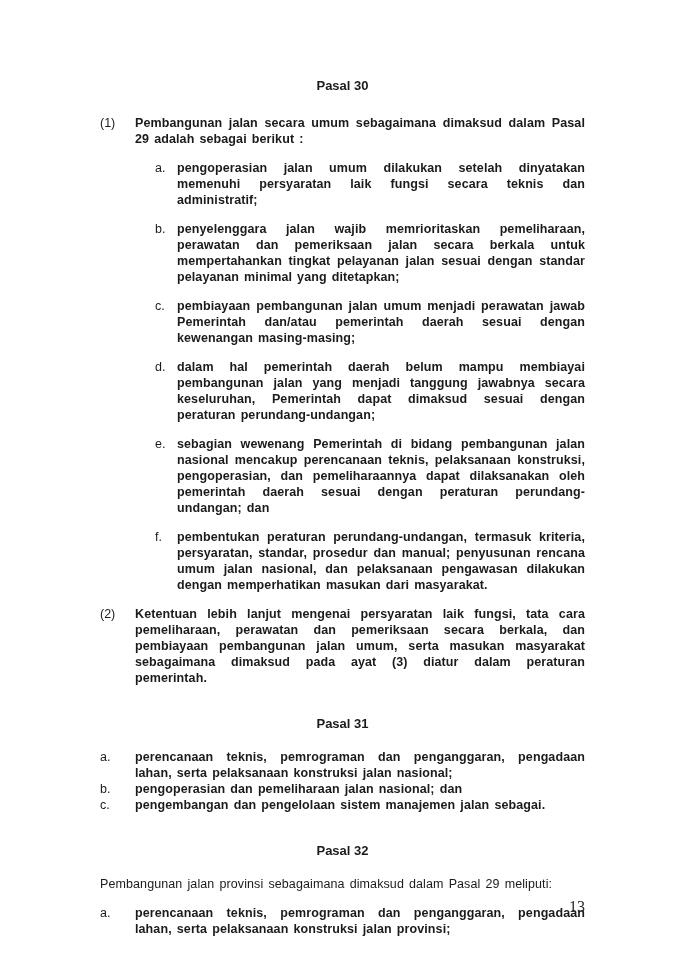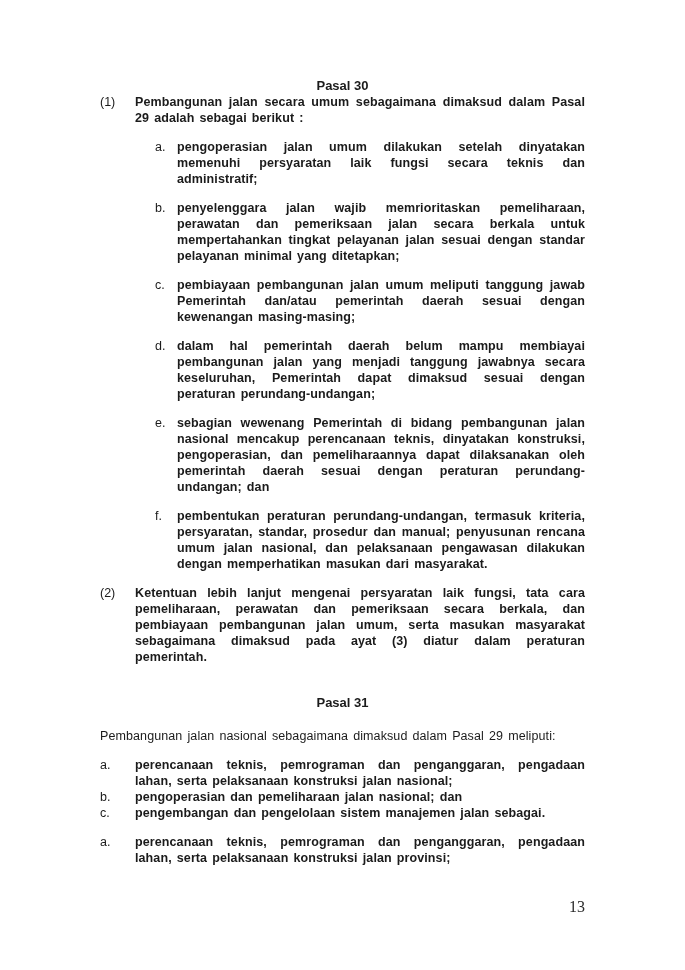--- a/index.html
+++ b/index.html
@@ -18,20 +18,21 @@
     position: absolute;
     left: 100px;
     top: 78px;
     width: 485px;
   }
   .heading {
     text-align: center;
     font-weight: bold;
     font-size: 13px;
     line-height: 16px;
+    margin-bottom: 21px;
   }
   .heading.mt { margin-top: 30px; margin-bottom: 17px; text-align: center; }
   .clause {
     display: flex;
     margin-bottom: 13px;
   }
   .clause .marker {
     flex: 0 0 35px;
     word-spacing: normal;
     letter-spacing: 0;
@@ -78,61 +79,62 @@
     <div class="clause">
       <span class="marker">a.</span>
       <span class="text">pengoperasian jalan umum dilakukan setelah dinyatakan memenuhi persyaratan laik fungsi secara teknis dan administratif;</span>
     </div>
     <div class="clause">
       <span class="marker">b.</span>
       <span class="text">penyelenggara jalan wajib memrioritaskan pemeliharaan, perawatan dan pemeriksaan jalan secara berkala untuk mempertahankan tingkat pelayanan jalan sesuai dengan standar pelayanan minimal yang ditetapkan;</span>
     </div>
     <div class="clause">
       <span class="marker">c.</span>
-      <span class="text">pembiayaan pembangunan jalan umum meliputi tanggung jawab Pemerintah dan/atau pemerintah daerah sesuai dengan kewenangan masing-masing;</span>
+      <span class="text">pembiayaan pembangunan jalan umum menjadi perawatan jawab Pemerintah dan/atau pemerintah daerah sesuai dengan kewenangan masing-masing;</span>
     </div>
     <div class="clause">
       <span class="marker">d.</span>
       <span class="text">dalam hal pemerintah daerah belum mampu membiayai pembangunan jalan yang menjadi tanggung jawabnya secara keseluruhan, Pemerintah dapat dimaksud sesuai dengan peraturan perundang-undangan;</span>
     </div>
     <div class="clause">
       <span class="marker">e.</span>
-      <span class="text">sebagian wewenang Pemerintah di bidang pembangunan jalan nasional mencakup perencanaan teknis, dinyatakan konstruksi, pengoperasian, dan pemeliharaannya dapat dilaksanakan oleh pemerintah daerah sesuai dengan peraturan perundang-undangan; dan</span>
+      <span class="text">sebagian wewenang Pemerintah di bidang pembangunan jalan nasional mencakup perencanaan teknis, pelaksanaan konstruksi, pengoperasian, dan pemeliharaannya dapat dilaksanakan oleh pemerintah daerah sesuai dengan peraturan perundang-undangan; dan</span>
     </div>
     <div class="clause">
       <span class="marker">f.</span>
       <span class="text">pembentukan peraturan perundang-undangan, termasuk kriteria, persyaratan, standar, prosedur dan manual; penyusunan rencana umum jalan nasional, dan pelaksanaan pengawasan dilakukan dengan memperhatikan masukan dari masyarakat.</span>
     </div>
   </div>
 
   <div class="clause">
     <span class="marker">(2)</span>
     <span class="text">Ketentuan lebih lanjut mengenai persyaratan laik fungsi, tata cara pemeliharaan, perawatan dan pemeriksaan secara berkala, dan pembiayaan pembangunan jalan umum, serta masukan masyarakat sebagaimana dimaksud pada ayat (3) diatur dalam peraturan pemerintah.</span>
   </div>
 
   <div class="heading mt">Pasal 31</div>
 
-  <div class="para">Pembangunan jalan nasional sebagaimana dimaksud dalam Pasal 29 meliputi:</div>
 
   <div class="tightlist">
     <div class="clause">
       <span class="marker">a.</span>
       <span class="text">perencanaan teknis, pemrograman dan penganggaran, pengadaan lahan, serta pelaksanaan konstruksi jalan nasional;</span>
     </div>
     <div class="clause">
       <span class="marker">b.</span>
       <span class="text">pengoperasian dan pemeliharaan jalan nasional; dan</span>
     </div>
     <div class="clause">
       <span class="marker">c.</span>
       <span class="text">pengembangan dan pengelolaan sistem manajemen jalan sebagai.</span>
     </div>
   </div>
 
+  <div class="heading mt">Pasal 32</div>
 
+  <div class="para">Pembangunan jalan provinsi sebagaimana dimaksud dalam Pasal 29 meliputi:</div>
 
   <div class="tightlist">
     <div class="clause">
       <span class="marker">a.</span>
       <span class="text">perencanaan teknis, pemrograman dan penganggaran, pengadaan lahan, serta pelaksanaan konstruksi jalan provinsi;</span>
     </div>
   </div>
 
 </div>
 

